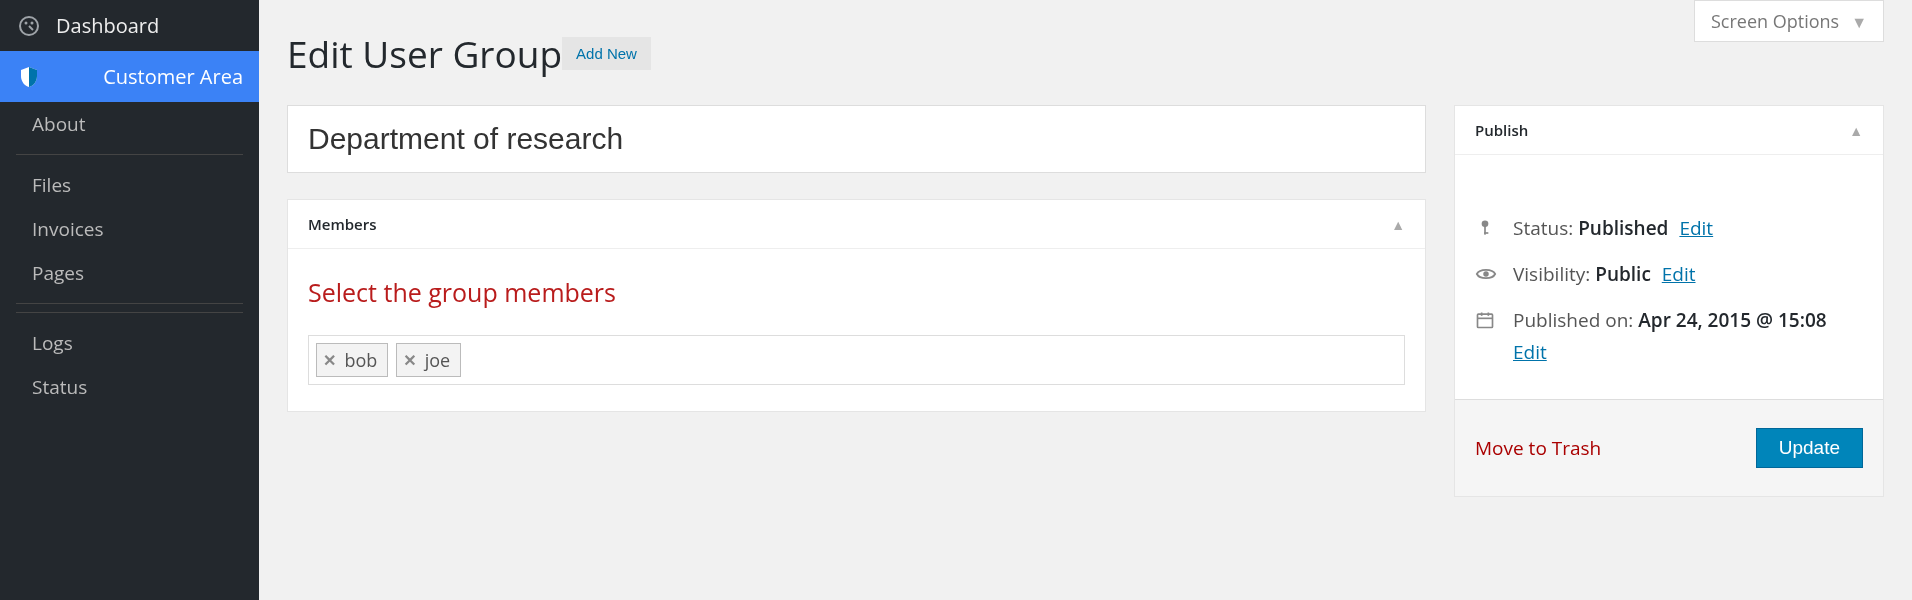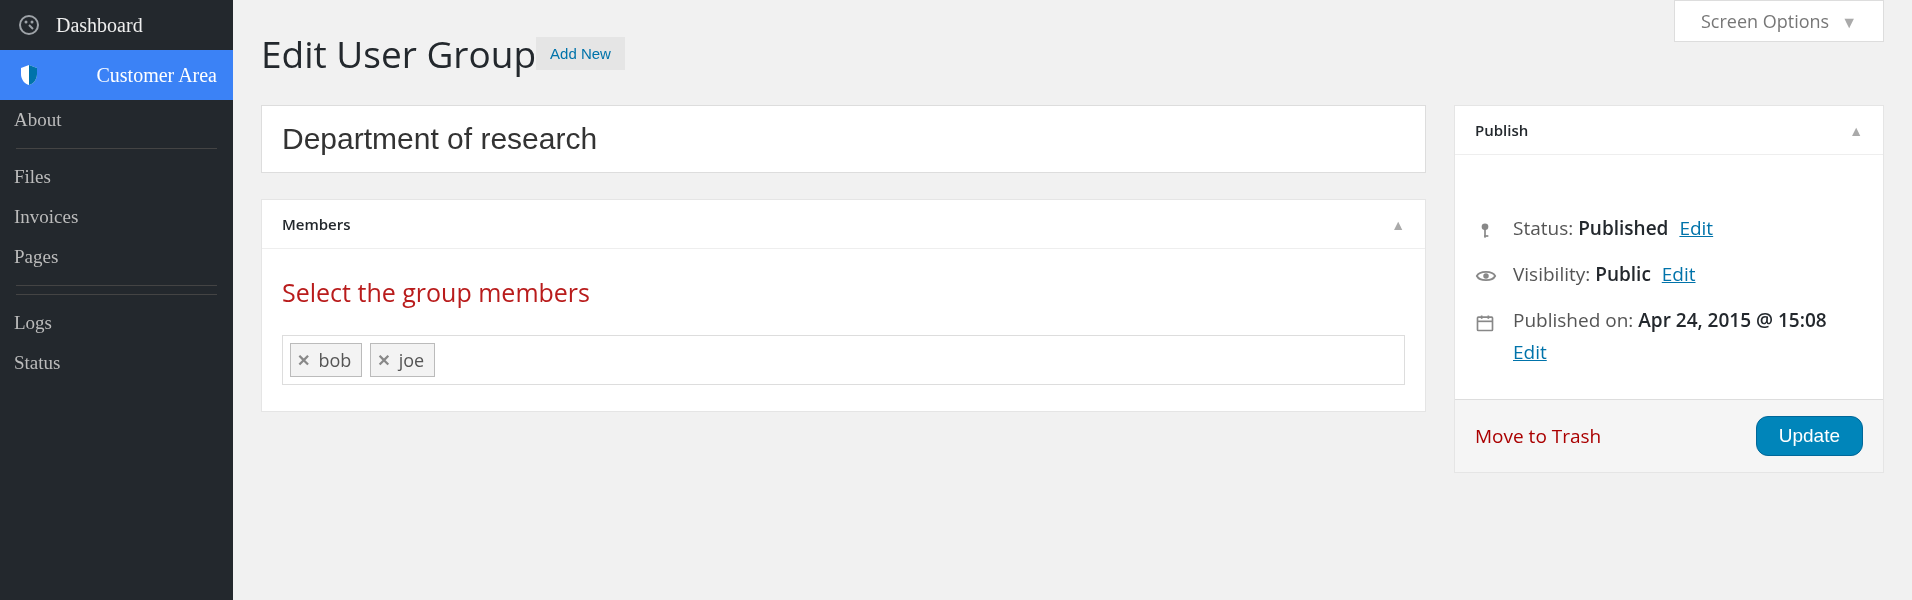--- a/index.html
+++ b/index.html
@@ -7,25 +7,24 @@
       font-family: "Open Sans", -apple-system, BlinkMacSystemFont, "Segoe UI", Roboto, sans-serif;
       font-size: 16px;
       color: #444;
       background: #f1f1f1;
       width: 1912px;
       height: 600px;
       overflow: hidden;
       display: flex;
     }
     .sidebar {
-      width: 233px;
+      width: 259px;
       background: #23282d;
       height: 600px;
       flex-shrink: 0;
-      font-family: Liberation Serif, serif;
     }
     .sidebar-item {
       display: flex;
       align-items: center;
       padding: 12px 16px;
       color: #eee;
       font-size: 20px;
       cursor: pointer;
     }
     .sidebar-item.active {
@@ -39,41 +38,41 @@
       margin-right: 14px;
       display: flex;
       align-items: center;
       justify-content: center;
     }
     .sidebar-divider {
       border-top: 1px solid #444;
       margin: 8px 16px;
     }
     .sidebar-sub {
-      padding: 9px 14px;
+      padding: 9px 32px;
       color: #bbb;
       font-size: 19px;
       cursor: pointer;
     }
     .sidebar-sub.active {
       color: #fff;
       font-weight: 600;
     }
     .main {
       flex: 1;
       padding: 0 28px;
       position: relative;
     }
     .screen-options {
       position: absolute;
       top: 0;
       right: 28px;
       background: #fff;
       border: 1px solid #ddd;
-      padding: 8px 26px;
+      padding: 8px 16px;
       font-size: 18px;
       color: #777;
       display: flex;
       align-items: flex-end;
       cursor: pointer;
     }
     .screen-options .caret {
       margin-left: 12px;
       color: #aaa;
       font-size: 16px;
@@ -163,56 +162,56 @@
       font-weight: 600;
       margin-right: 8px;
       cursor: pointer;
       font-size: 16px;
     }
     .pub-body {
       padding: 60px 20px 24px 20px;
     }
     .pub-row {
       display: flex;
-      align-items: flex-end;
+      align-items: center;
       margin-bottom: 20px;
       font-size: 19px;
       color: #555;
     }
     .pub-row .ricon {
       width: 26px;
       margin-right: 12px;
       color: #888;
       flex-shrink: 0;
     }
     .pub-row .val { font-weight: 600; color: #23282d; }
     .pub-row a { color: #0073aa; text-decoration: underline; margin-left: 6px; }
     .pub-edit-line a { color: #0073aa; text-decoration: underline; }
     .pub-edit-line { margin-left: 38px; margin-top: -14px; margin-bottom: 10px; font-size: 19px;}
     .pub-actions {
       border-top: 1px solid #ddd;
       background: #f5f5f5;
-      padding: 16px 20px;
+      padding: 28px 20px;
       display: flex;
       justify-content: space-between;
       align-items: center;
       gap: 44px;
     }
     .trash-link {
       color: #a00;
       font-size: 19px;
       text-decoration: none;
     }
     .btn-update {
       background: #0085ba;
       border: 1px solid #006799;
       color: #fff;
       font-size: 19px;
       padding: 8px 22px;
-      border-radius: 12px;
+      border-radius: 0;
       cursor: pointer;
     }
     svg { display: block; }
   </style>
 </head>
 <body>
 
 <div class="sidebar">
   <div class="sidebar-item">
     <span class="icon">

